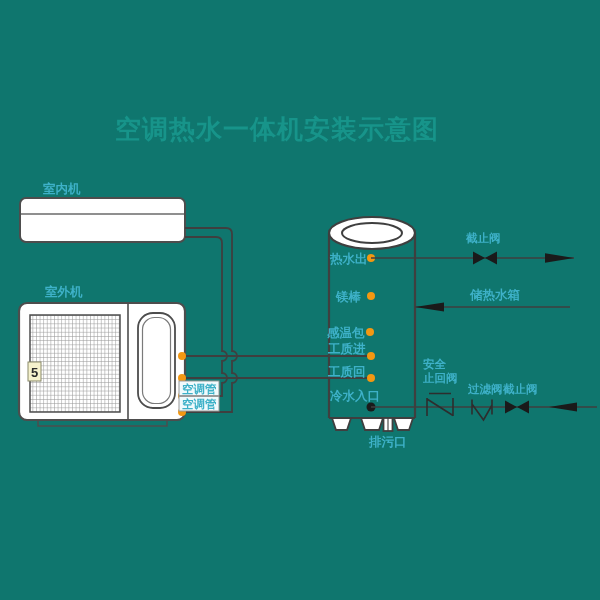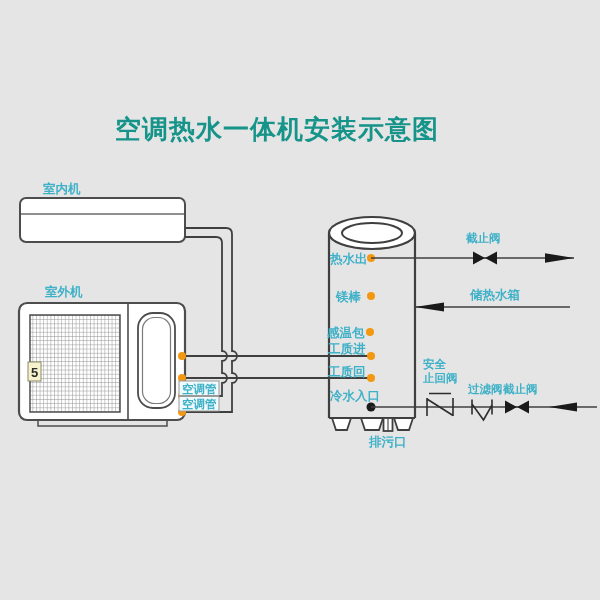--- a/index.html
+++ b/index.html
@@ -1,16 +1,16 @@
 <!DOCTYPE html>
 <html><head>
 <meta charset="utf-8">
 <style>
   html,body{margin:0;padding:0;background:#ffffff;}
-  .stage{position:relative;width:600px;height:600px;background:#e5e5e5;overflow:hidden;
+  .stage{position:relative;width:600px;height:600px;background:#0f766e;overflow:hidden;
          font-family:"Liberation Sans","DejaVu Sans",sans-serif;}
   svg text{font-family:"Liberation Sans","DejaVu Sans",sans-serif;}
   .title-text{font-size:26px;font-weight:800;fill:#17948a;letter-spacing:1px;}
   .cyan-label{font-size:12.5px;font-weight:600;fill:#3eb1c8;}
   .cyan-label-sm{font-size:11.5px;font-weight:600;fill:#3eb1c8;}
   .tag-text{font-size:13px;font-weight:600;fill:#2b2b2b;}
   .outline{stroke:#4d4d4d;fill:#ffffff;}
   .pipe{stroke:#3f3f3f;stroke-width:1.8;fill:none;}
   .thinline{stroke:#3f3f3f;stroke-width:1.4;fill:none;}
   .valve-stroke{stroke:#2d2d2d;stroke-width:1.6;fill:none;}

